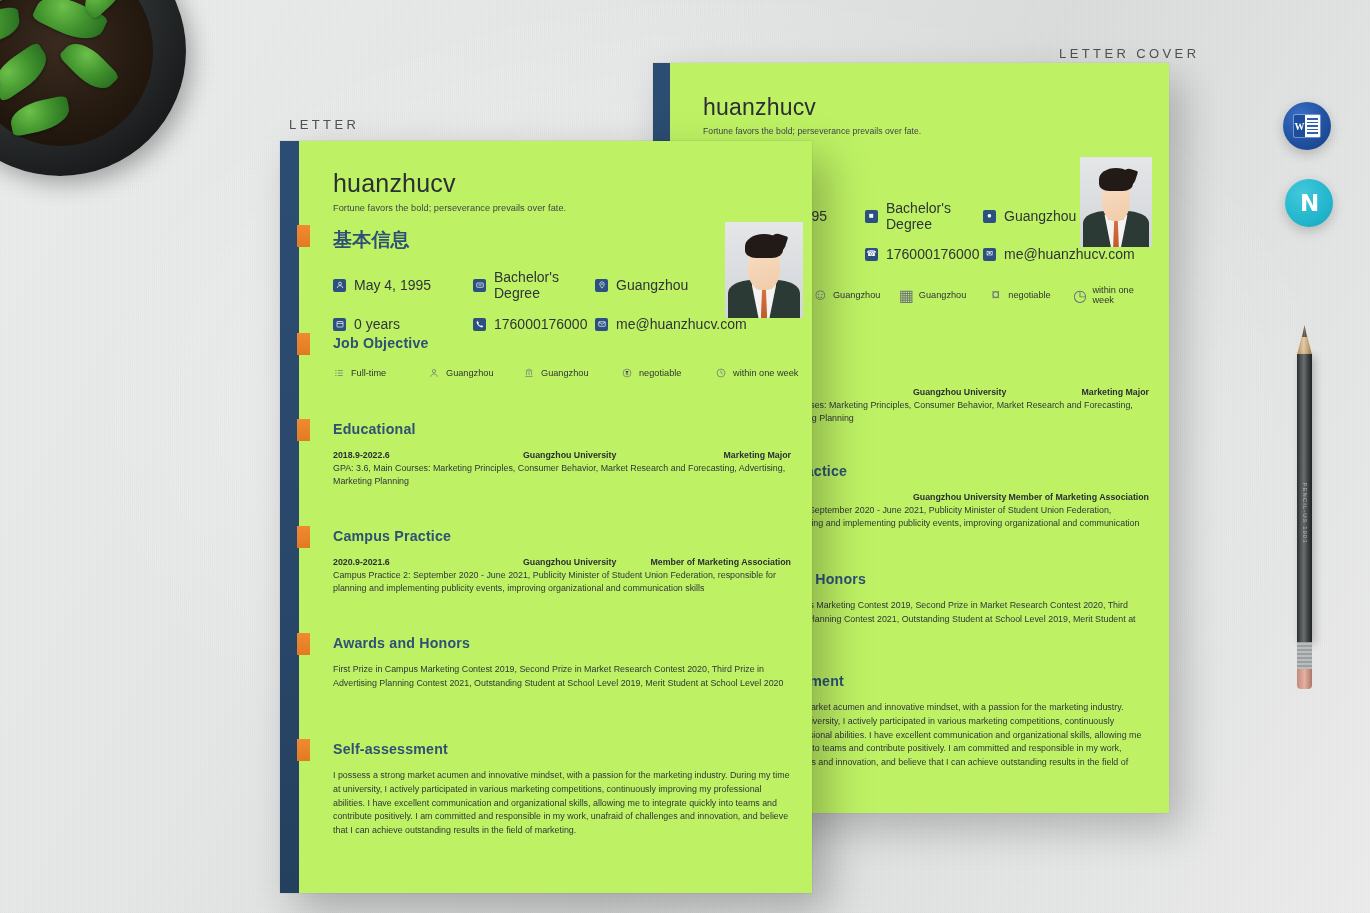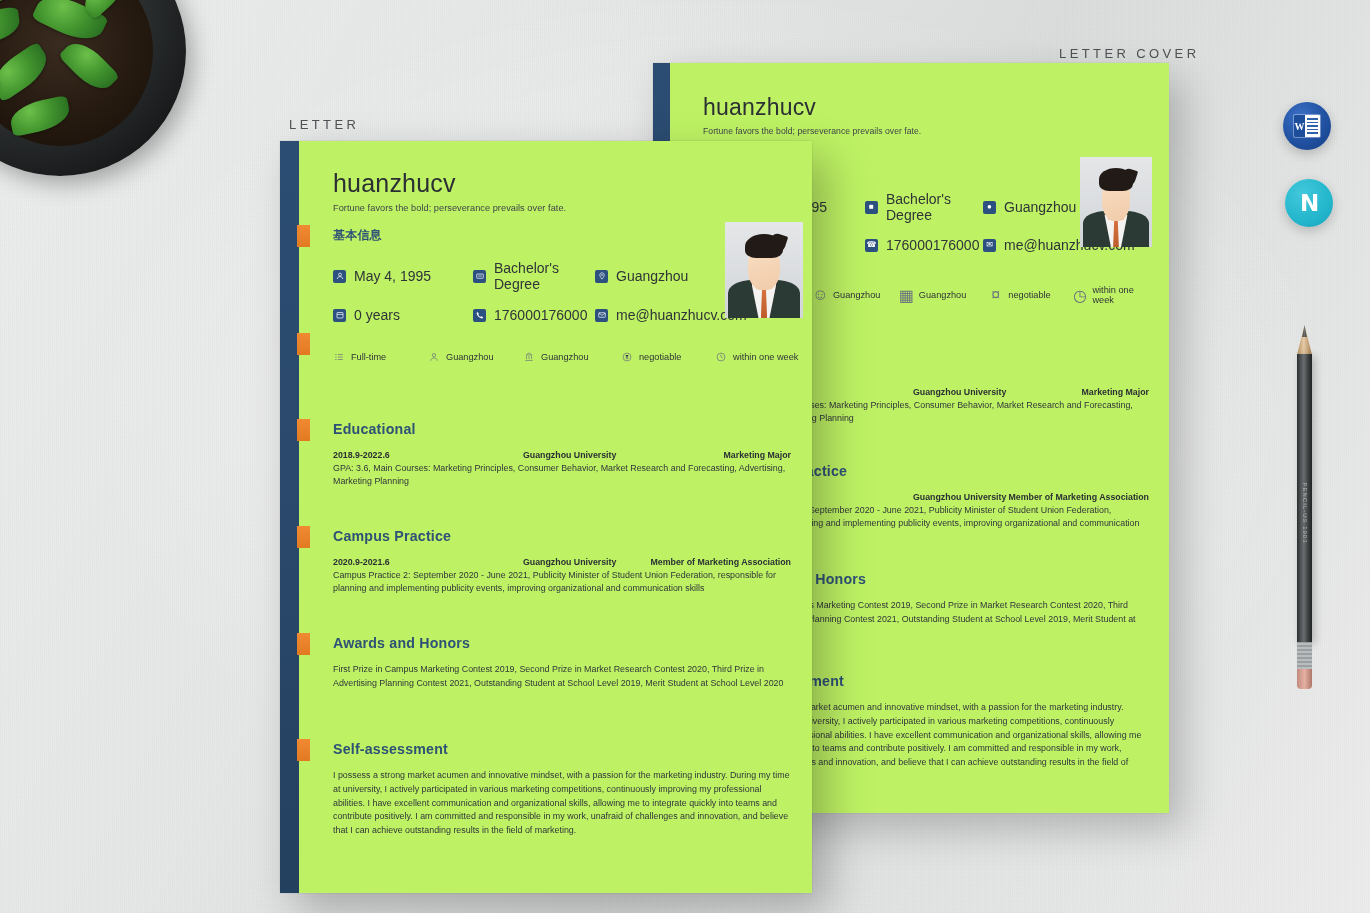--- a/index.html
+++ b/index.html
@@ -121,21 +121,21 @@
 
   
   .section { position: relative; }
   .sec-tab {
     position: absolute; left: -26px; width: 13px; height: 22px;
     background: linear-gradient(180deg,#f08a33,#e27a22);
   }
   .sec-title {
     font-size: 14.2px; font-weight: bold; color: #2e5175; letter-spacing: .2px;
   }
-  .sec-title.cjk { font-size: 12px; }
+  .sec-title.cjk { font-size: 19px; }
 
   
   .info-grid {
     display: grid; grid-template-columns: 140px 122px 1fr;
     row-gap: 15px; margin-top: 16px;
   }
   .info-item { display: flex; align-items: center; gap: 8px; }
   .ic-sq {
     width: 13px; height: 13px; flex: none;
     background: #2c5180; border-radius: 2px;
@@ -455,20 +455,21 @@
       <div class="ph-shirt"></div>
       <div class="ph-tie"></div>
       <div class="ph-neck"></div>
       <div class="ph-face"></div>
       <div class="ph-hair"></div>
       <div class="ph-hair2"></div>
     </div>
 
     <div class="section" style="position:absolute;left:15px;top:194px;right:12px;">
       <div class="sec-tab" style="left:-17px;top:-2px"></div>
+      <div class="sec-title" style="margin-left:19px">Job Objective</div>
       <div class="obj-row" style="margin-left:19px">
         <div class="obj-item" style="width:95px">
           <span class="ic-out">
               <svg width="10" height="10" viewBox="0 0 16 16">
                 <path d="M2 4h2M6 4h8M2 8h2M6 8h8M2 12h2M6 12h8" stroke="currentColor" stroke-width="1.2"></path>
               </svg>
             </span>
           <span class="obj-text">Full-time</span>
         </div>
         <div class="obj-item" style="width:95px">

